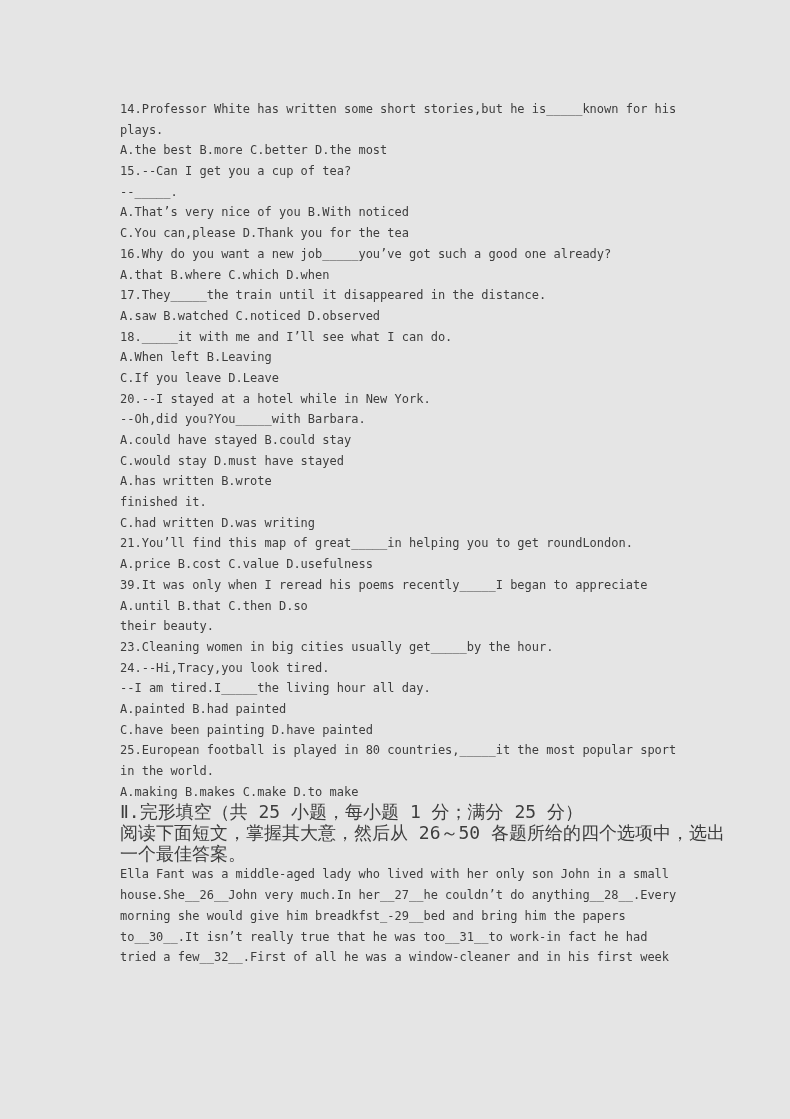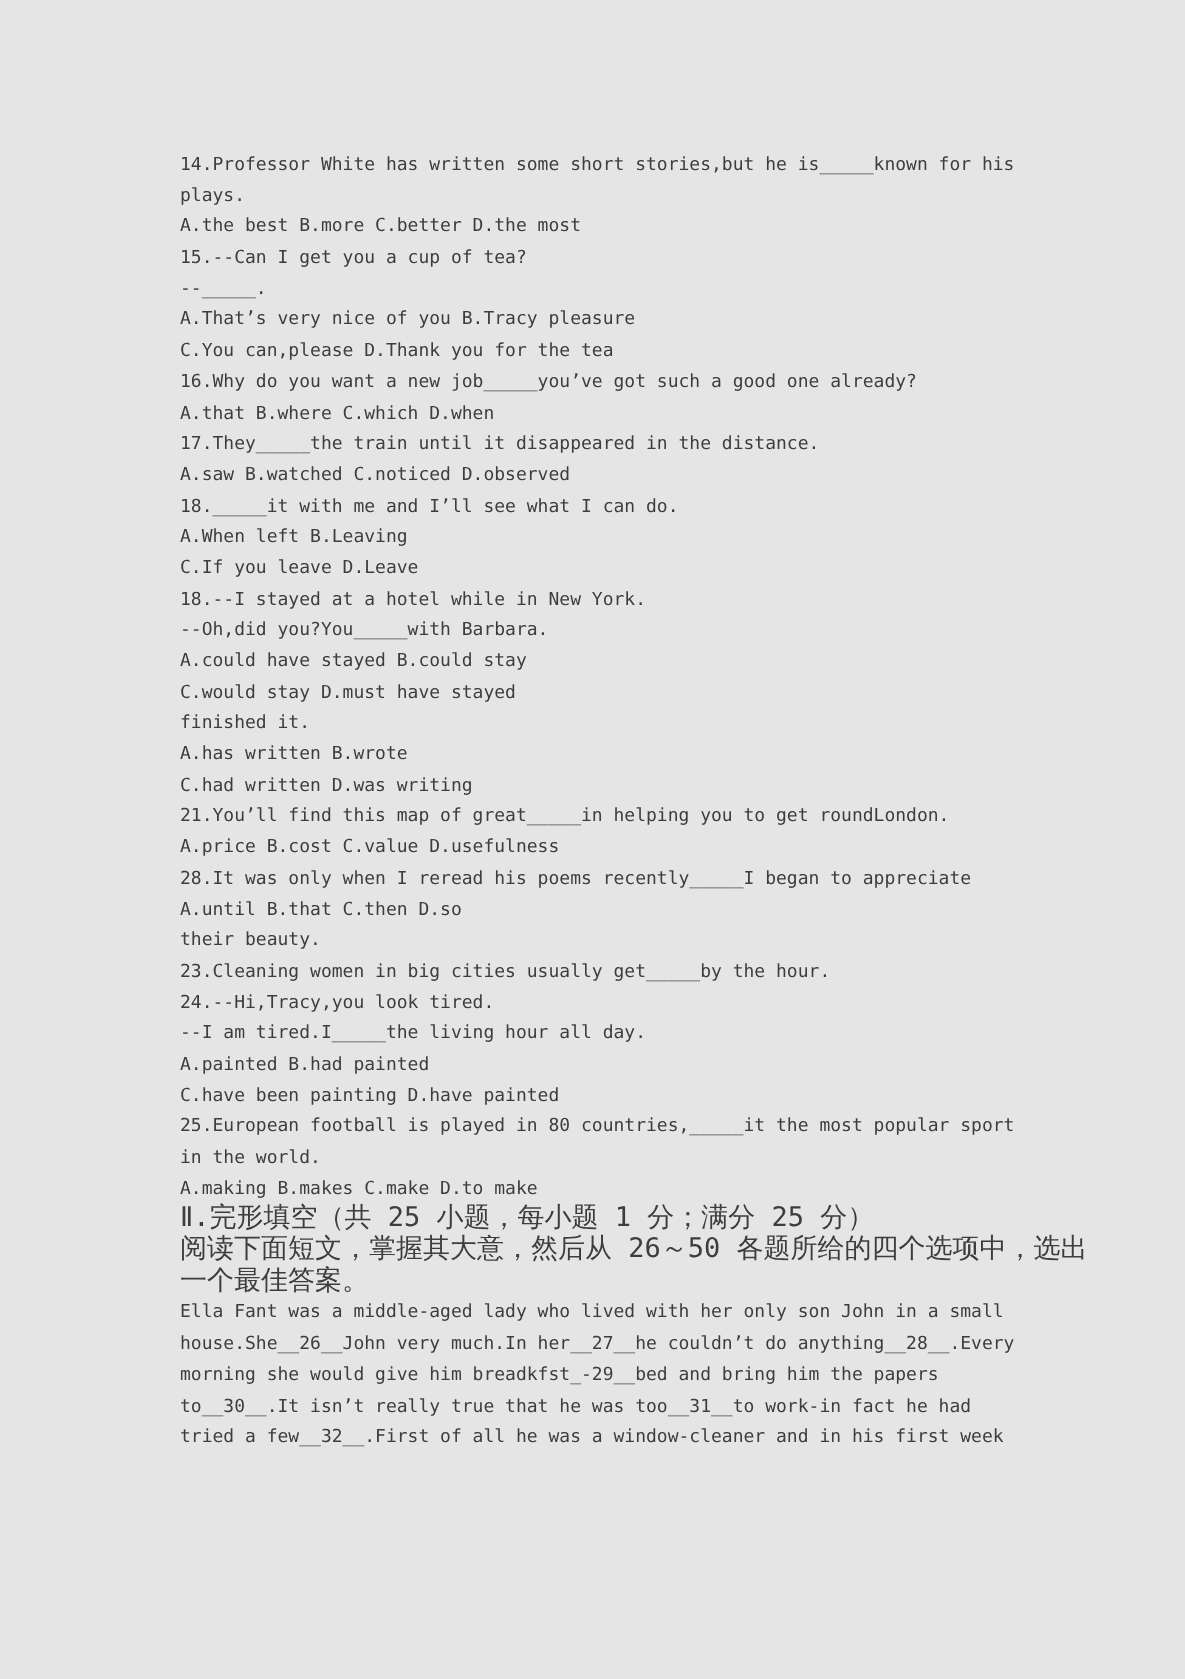--- a/index.html
+++ b/index.html
@@ -37,39 +37,39 @@
 <body>
 
 <div class="sheet">
   <div class="textblock">
 
     <div class="ln">14.Professor White has written some short stories,but he is_____known for his</div>
     <div class="ln">plays.</div>
     <div class="ln">A.the best B.more C.better D.the most</div>
     <div class="ln">15.--Can I get you a cup of tea?</div>
     <div class="ln">--_____.</div>
-    <div class="ln">A.That’s very nice of you B.Tracy pleasure</div>
+    <div class="ln">A.That’s very nice of you B.With noticed</div>
     <div class="ln">C.You can,please D.Thank you for the tea</div>
     <div class="ln">16.Why do you want a new job_____you’ve got such a good one already?</div>
     <div class="ln">A.that B.where C.which D.when</div>
     <div class="ln">17.They_____the train until it disappeared in the distance.</div>
     <div class="ln">A.saw B.watched C.noticed D.observed</div>
     <div class="ln">18._____it with me and I’ll see what I can do.</div>
     <div class="ln">A.When left B.Leaving</div>
     <div class="ln">C.If you leave D.Leave</div>
-    <div class="ln">18.--I stayed at a hotel while in New York.</div>
+    <div class="ln">20.--I stayed at a hotel while in New York.</div>
     <div class="ln">--Oh,did you?You_____with Barbara.</div>
     <div class="ln">A.could have stayed B.could stay</div>
     <div class="ln">C.would stay D.must have stayed</div>
+    <div class="ln">A.has written B.wrote</div>
     <div class="ln">finished it.</div>
-    <div class="ln">A.has written B.wrote</div>
     <div class="ln">C.had written D.was writing</div>
     <div class="ln">21.You’ll find this map of great_____in helping you to get roundLondon.</div>
     <div class="ln">A.price B.cost C.value D.usefulness</div>
-    <div class="ln">28.It was only when I reread his poems recently_____I began to appreciate</div>
+    <div class="ln">39.It was only when I reread his poems recently_____I began to appreciate</div>
     <div class="ln">A.until B.that C.then D.so</div>
     <div class="ln">their beauty.</div>
     <div class="ln">23.Cleaning women in big cities usually get_____by the hour.</div>
     <div class="ln">24.--Hi,Tracy,you look tired.</div>
     <div class="ln">--I am tired.I_____the living hour all day.</div>
     <div class="ln">A.painted B.had painted</div>
     <div class="ln">C.have been painting D.have painted</div>
     <div class="ln">25.European football is played in 80 countries,_____it the most popular sport</div>
     <div class="ln">in the world.</div>
     <div class="ln">A.making B.makes C.make D.to make</div>

